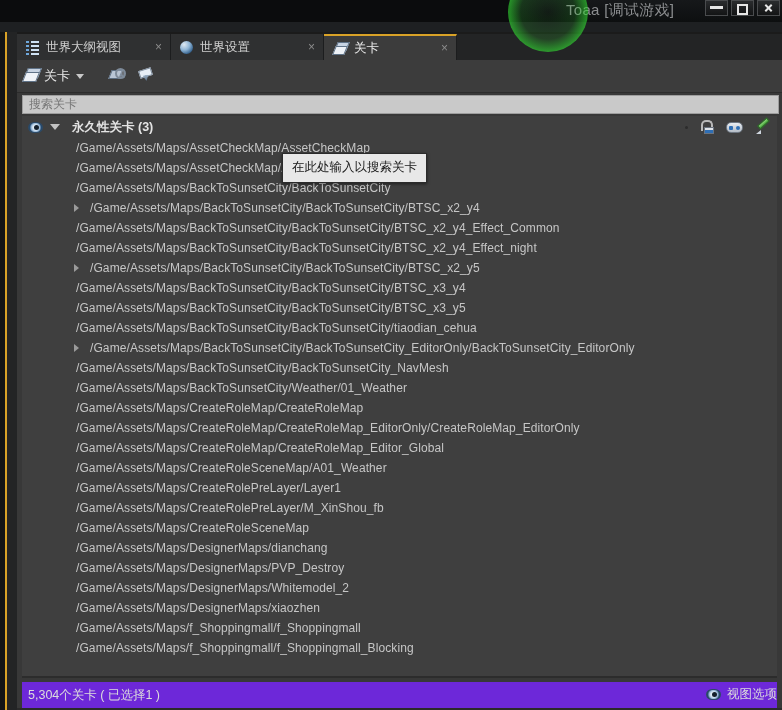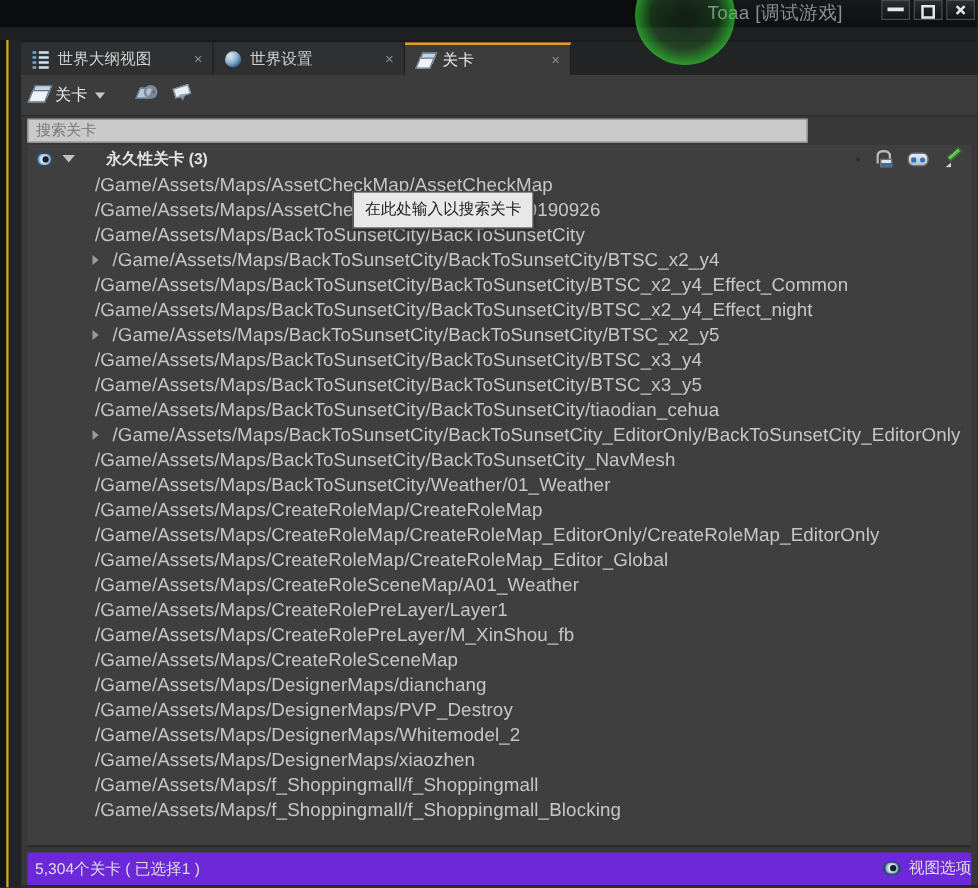--- a/index.html
+++ b/index.html
@@ -163,36 +163,36 @@
     border:1px solid #7e8c9c;transform:rotate(-18deg);
   }
   .ic-brush .tip{
     position:absolute;left:5px;top:7px;width:6px;height:6px;
     background:linear-gradient(180deg,#9fb4c9,#55687d);
     clip-path:polygon(0 0,100% 0,50% 100%);transform:rotate(-10deg);
   }
 
   
   .searchbar{
-    position:absolute;left:5px;top:61px;width:624px;height:19px;
+    position:absolute;left:5px;top:61px;width:757px;height:19px;
     background:#c9c9c9;border:1px solid #9d9d9d;box-sizing:border-box;
     display:flex;align-items:flex-start;padding-left:6px;
   }
   .searchbar .ph{font-size:12px;color:#777;}
 
   
   .listwrap{
     position:absolute;left:5px;top:82px;width:755px;height:560px;
     background:#3f3f3f;overflow:hidden;
   }
   .grp-row{
     height:22px;display:flex;align-items:center;padding-left:6px;
     background:#3f3f3f;position:relative;
   }
-  .grp-row .gtitle{font-size:12.5px;color:#e4e4e4;margin-left:25px;font-weight:bold;}
+  .grp-row .gtitle{font-size:12.5px;color:#e4e4e4;margin-left:12px;font-weight:bold;}
   .ic-eye{
     width:15px;height:11px;border-radius:50% / 60%;
     background:radial-gradient(circle at 50% 50%,#ffffff 0%,#cfe0f0 38%,#8fb0d0 56%,#2a4f74 72%,#16304a 100%);
     border:1px solid #2d4a66;box-sizing:border-box;position:relative;
   }
   .ic-eye:after{
     content:"";position:absolute;left:5px;top:2px;width:5px;height:5px;border-radius:50%;
     background:#14202c;
   }
   .tri-down{
@@ -230,21 +230,21 @@
   .ic-pencil .tip{
     position:absolute;left:1px;top:11px;width:5px;height:4px;background:#cfd6de;
     clip-path:polygon(0 100%,100% 0,100% 100%);
   }
 
   .row{
     height:20px;display:flex;align-items:center;position:relative;
     padding-left:54px;box-sizing:border-box;
   }
   .row .path{
-    font-size:15px;color:#c6c6c6;white-space:nowrap;letter-spacing:.1px;text-align:center;
+    font-size:12px;color:#c6c6c6;white-space:nowrap;letter-spacing:.1px;text-align:center;
   }
   .row .expander{
     position:absolute;left:52px;width:0;height:0;
     border-top:4px solid transparent;border-bottom:4px solid transparent;
     border-left:5px solid #9a9a9a;
   }
   .row.has-exp{padding-left:68px;}
   .row.has-exp .expander{left:52px;}
 
   

